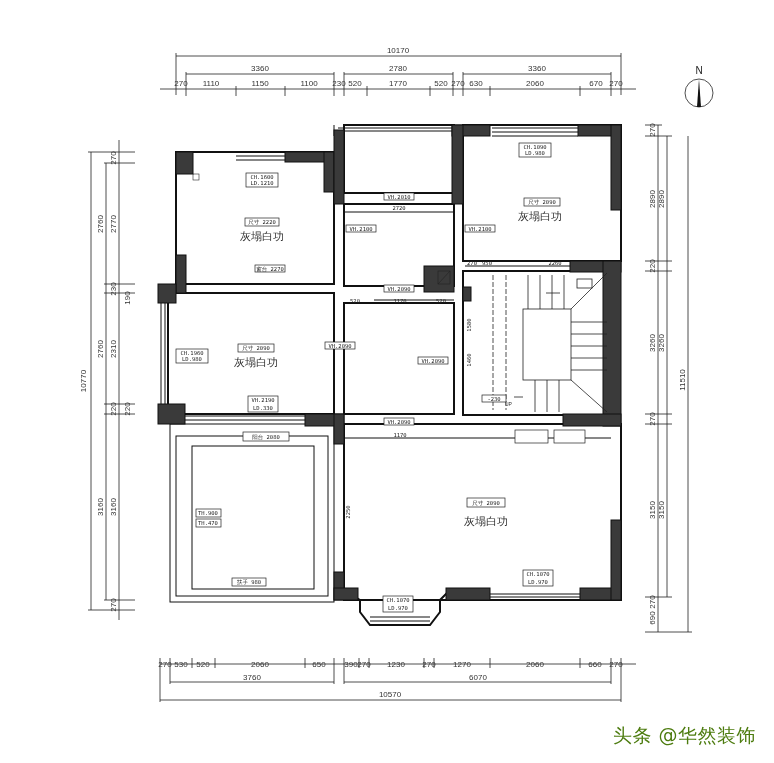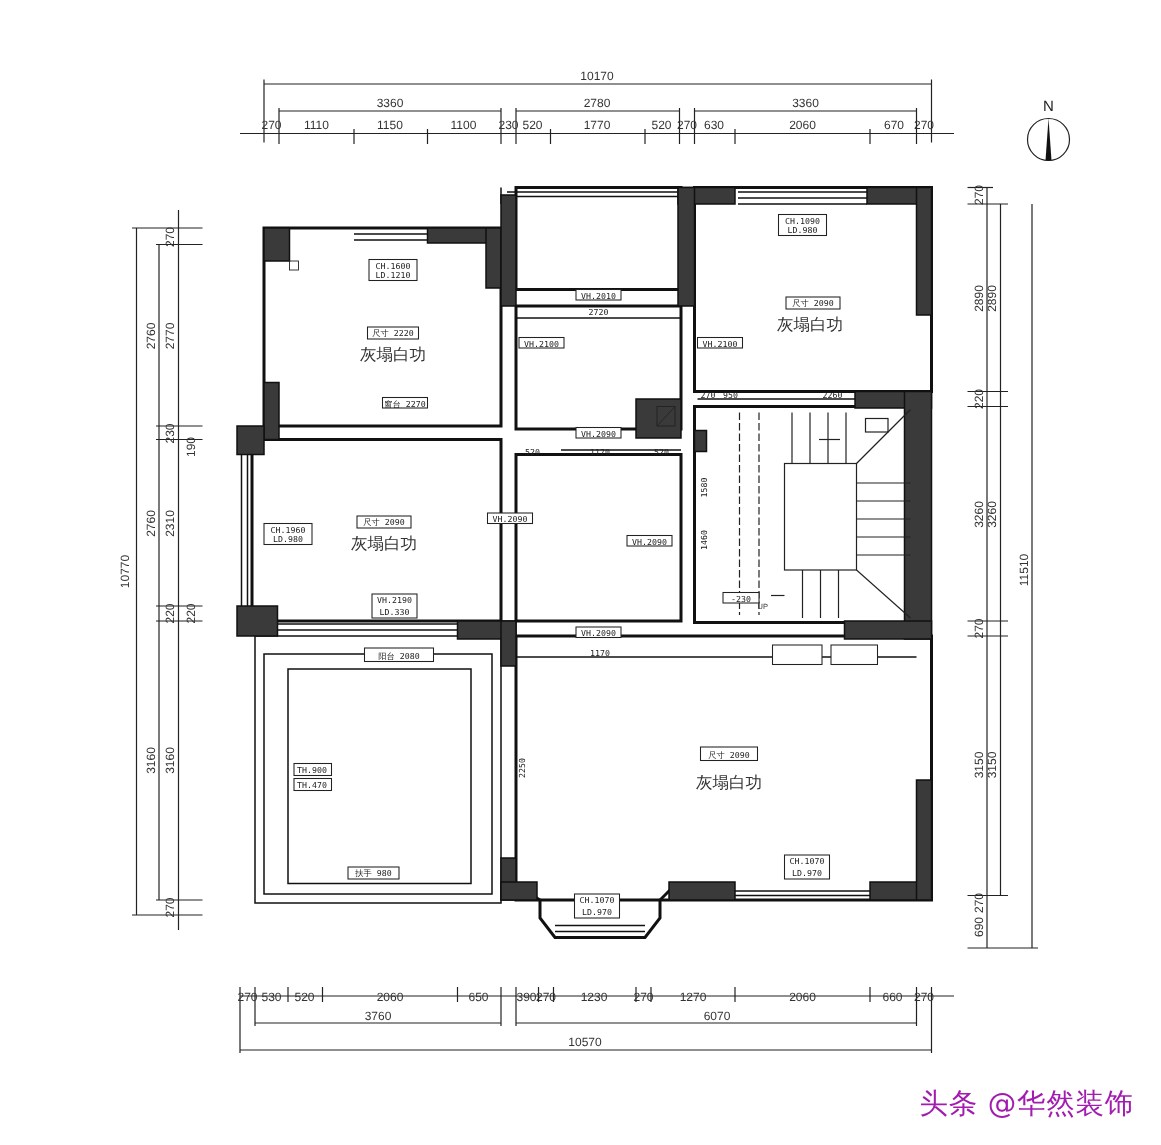--- a/index.html
+++ b/index.html
@@ -1,21 +1,21 @@
 <!DOCTYPE html>
 <html><head>
 <meta charset="utf-8">
 <style>
   html,body{margin:0;padding:0;background:#ffffff;}
   body{width:774px;height:763px;position:relative;overflow:hidden;font-family:"DejaVu Sans",sans-serif;}
   #plan{position:absolute;left:0;top:0;width:774px;height:763px;}
   .dim{font-family:"Liberation Sans",sans-serif;font-size:8px;fill:#333;}
   .lbl{font-family:"DejaVu Sans Mono",monospace;font-size:5.5px;fill:#222;}
   .room{font-family:"DejaVu Sans",sans-serif;font-size:11px;fill:#333;}
-  .watermark{position:absolute;right:18px;top:723px;font-family:"DejaVu Sans",sans-serif;font-size:19px;color:#a21caf;text-shadow:0 0 2px #fff,0 0 3px #fff;letter-spacing:0.5px;}
+  .watermark{position:absolute;right:18px;top:723px;font-family:"DejaVu Sans",sans-serif;font-size:19px;color:#4d7c0f;text-shadow:0 0 2px #fff,0 0 3px #fff;letter-spacing:0.5px;}
 </style>
 </head>
 <body>
 
 <svg id="plan" viewBox="0 0 774 763" xmlns="http://www.w3.org/2000/svg">
   <g stroke="#222" stroke-width="0.8" fill="none">
 
     <line x1="176" y1="56" x2="621" y2="56"></line>
     <line x1="176" y1="53" x2="176" y2="95"></line>
       <line x1="621" y1="53" x2="621" y2="95"></line>

